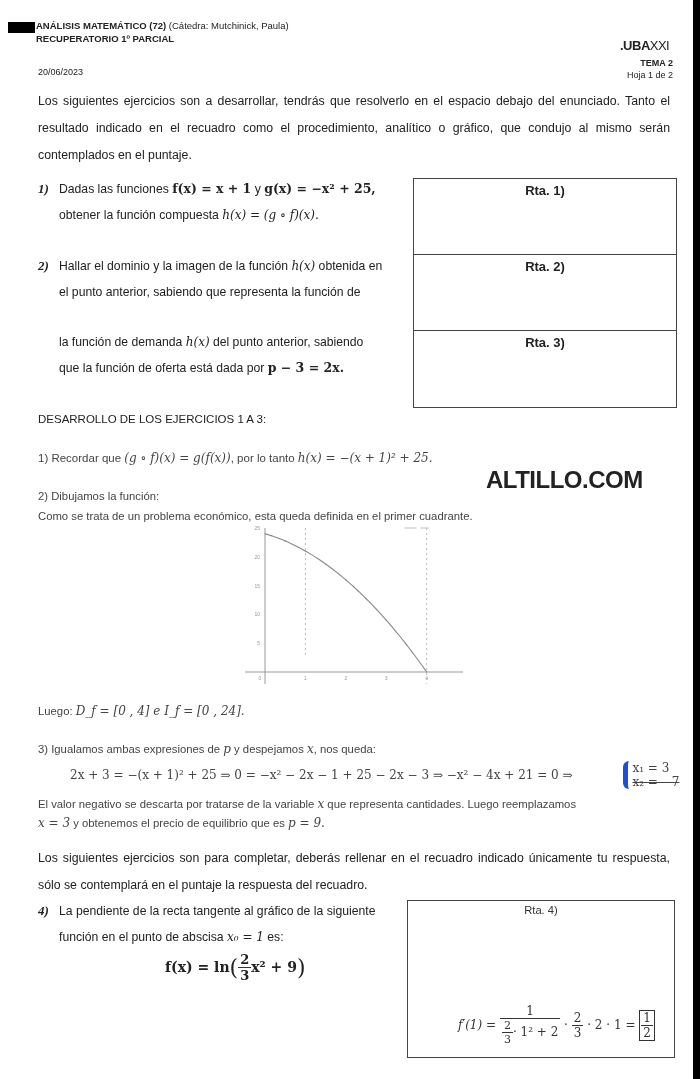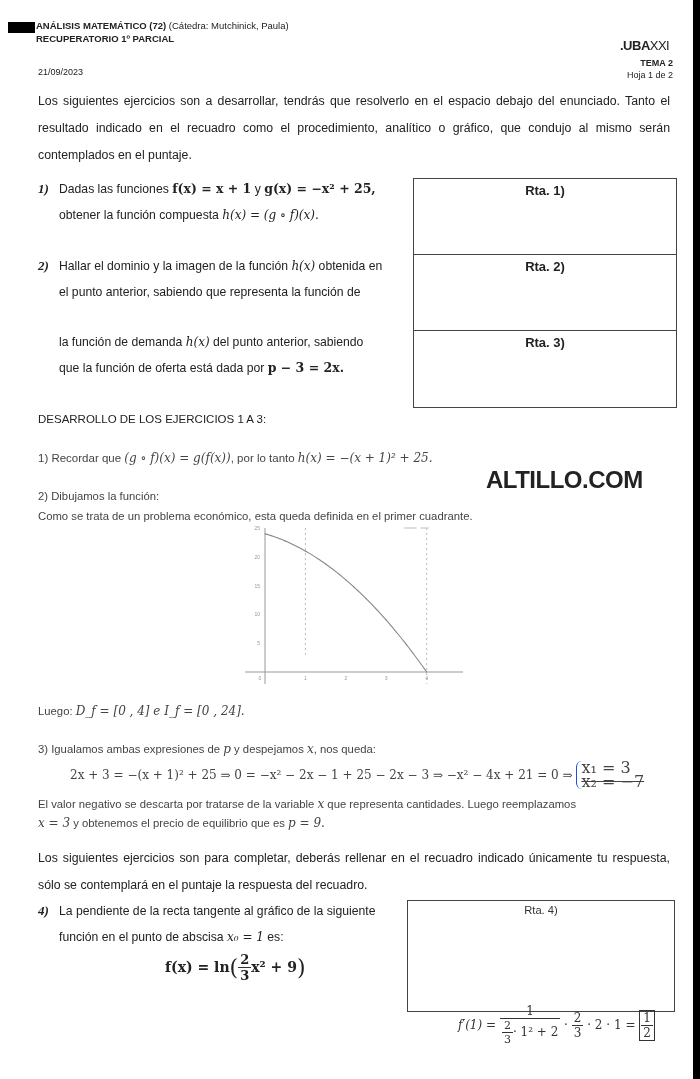--- a/index.html
+++ b/index.html
@@ -23,42 +23,42 @@
   .m { font-family:"DejaVu Serif", serif; font-style:italic; font-size:12px; }
   .mb { font-family:"DejaVu Serif", serif; font-weight:bold; font-size:12.5px; }
   .boxes { left:413px; top:178px; width:262px; border:1px solid #444; }
   .box { height:76px; border-bottom:1px solid #444; text-align:center; font-size:13px; padding-top:4px; box-sizing:border-box;font-weight:bold; }
   .box:last-child { border-bottom:none; }
   .dev { left:38px; top:413px; font-size:11.5px; }
   .sol { left:38px; font-size:11px; color:#444; }
   .altillo { left:486px; top:466px; font-size:24px; font-weight:bold; font-family:"Liberation Sans", sans-serif; color:#222; letter-spacing:-0.5px; }
   .graph { left:245px; top:522px; width:218px; height:162px; }
   .eq3 { left:70px; top:760px; font-size:12px; font-family:"DejaVu Serif", serif; color:#444; }
-  .box4 { left:407px; top:900px; width:268px; height:112px; border:1px solid #444; box-sizing:border-box; font-size:11.2px; color:#333; }
+  .box4 { left:407px; top:900px; width:268px; height:158px; border:1px solid #444; box-sizing:border-box; font-size:11.2px; color:#333; }
   .box4 .t { text-align:center; margin-top:3px; }
   .box4 .p { padding:0 6px; line-height:25px; text-align:justify; letter-spacing:0.4px; }
   .frac { display:inline-block; vertical-align:middle; text-align:center; font-family:"DejaVu Serif", serif; }
   .frac .n { display:block; border-bottom:1px solid #333; padding:0 2px; }
   .frac .d { display:block; padding:0 2px; }
   .boxed { border:1px solid #333; padding:0 1px; display:inline-block; vertical-align:middle; }
   .strike { text-decoration:line-through; }
-  .cases { display:inline-block; vertical-align:middle; line-height:14px; font-size:16px; border-left:1px solid #1d4ed8; border-radius:6px 0 0 6px; padding-left:4px; }
+  .cases { display:inline-block; vertical-align:middle; line-height:14px; font-size:12px; border-left:5px solid #1d4ed8; border-radius:6px 0 0 6px; padding-left:4px;margin-left:47px; }
 </style>
 </head>
 <body>
 
 <div class="abs redact"></div>
 <div class="abs rightbar"></div>
 
 <div class="abs hdr1">
   <b>ANÁLISIS MATEMÁTICO (72)</b>
   <span>(Cátedra: Mutchinick, Paula)</span>
 </div>
 <div class="abs hdr2">RECUPERATORIO 1º PARCIAL</div>
-<div class="abs date">21/09/2023</div>
+<div class="abs date">20/06/2023</div>
 <div class="abs logo"><b>.UBA</b><span>XXI</span></div>
 <div class="abs tema">TEMA 2</div>
 <div class="abs hoja">Hoja 1 de 2</div>
 
 <div class="abs para" style="top:88px;">Los siguientes ejercicios son a desarrollar, tendrás que resolverlo en el espacio debajo del enunciado. Tanto el resultado indicado en el recuadro como el procedimiento, analítico o gráfico, que condujo al mismo serán contemplados en el puntaje.</div>
 
 <div class="abs q" style="top:176px;">
   <div><span class="num">1)</span><span>Dadas las funciones </span><span class="mb">f(x) = x + 1</span><span> y </span><span class="mb">g(x) = −x² + 25,</span></div>
   <div class="ind"><span>obtener la función compuesta </span><span class="m">h(x) = (g ∘ f)(x).</span></div>
 </div>

